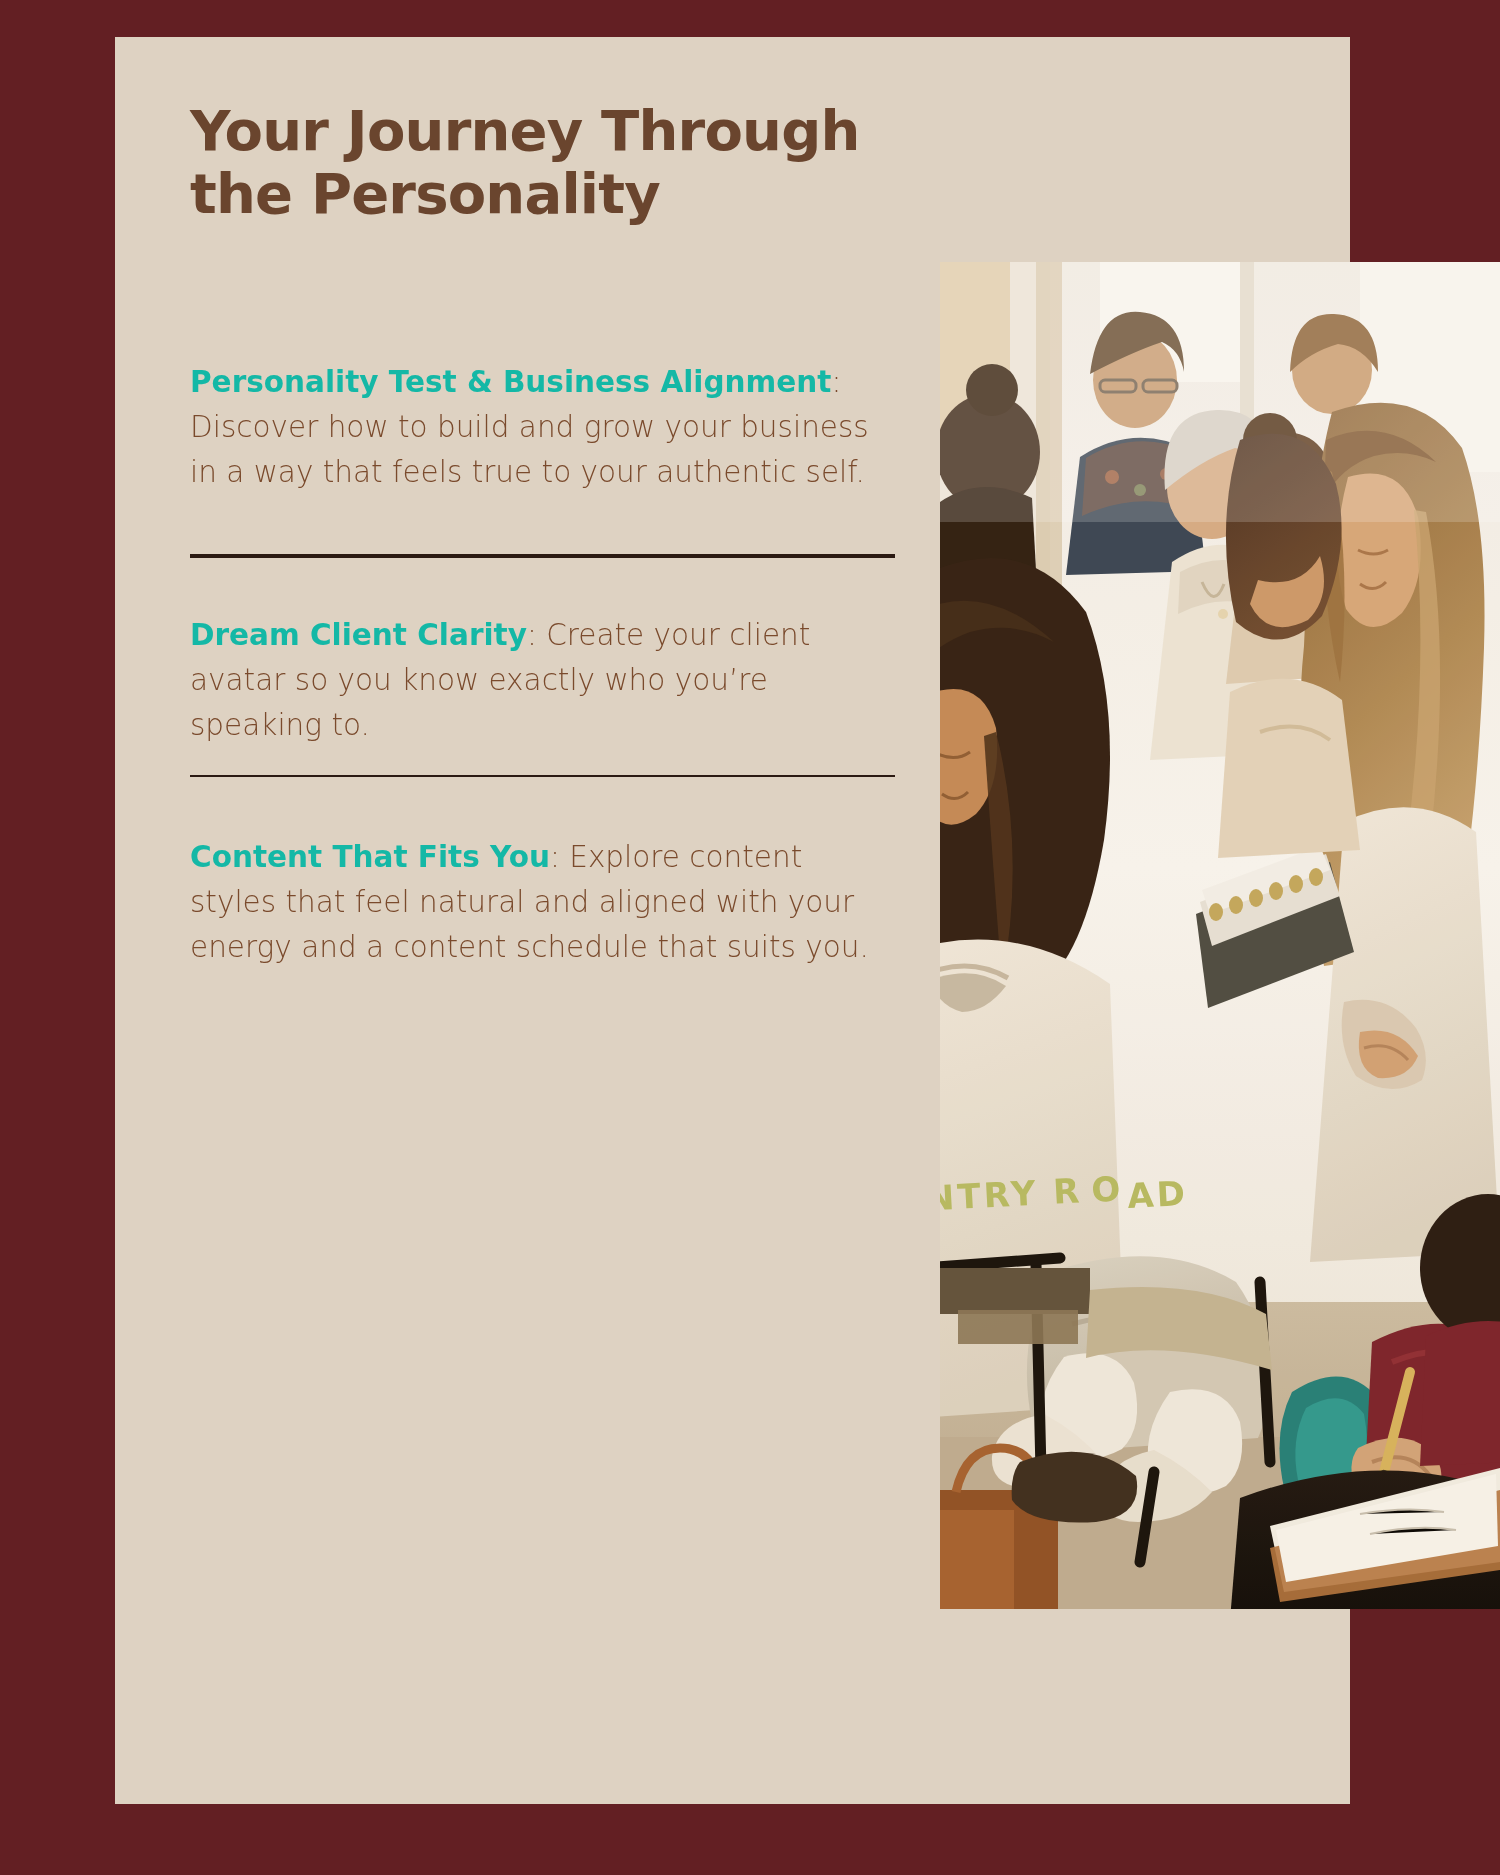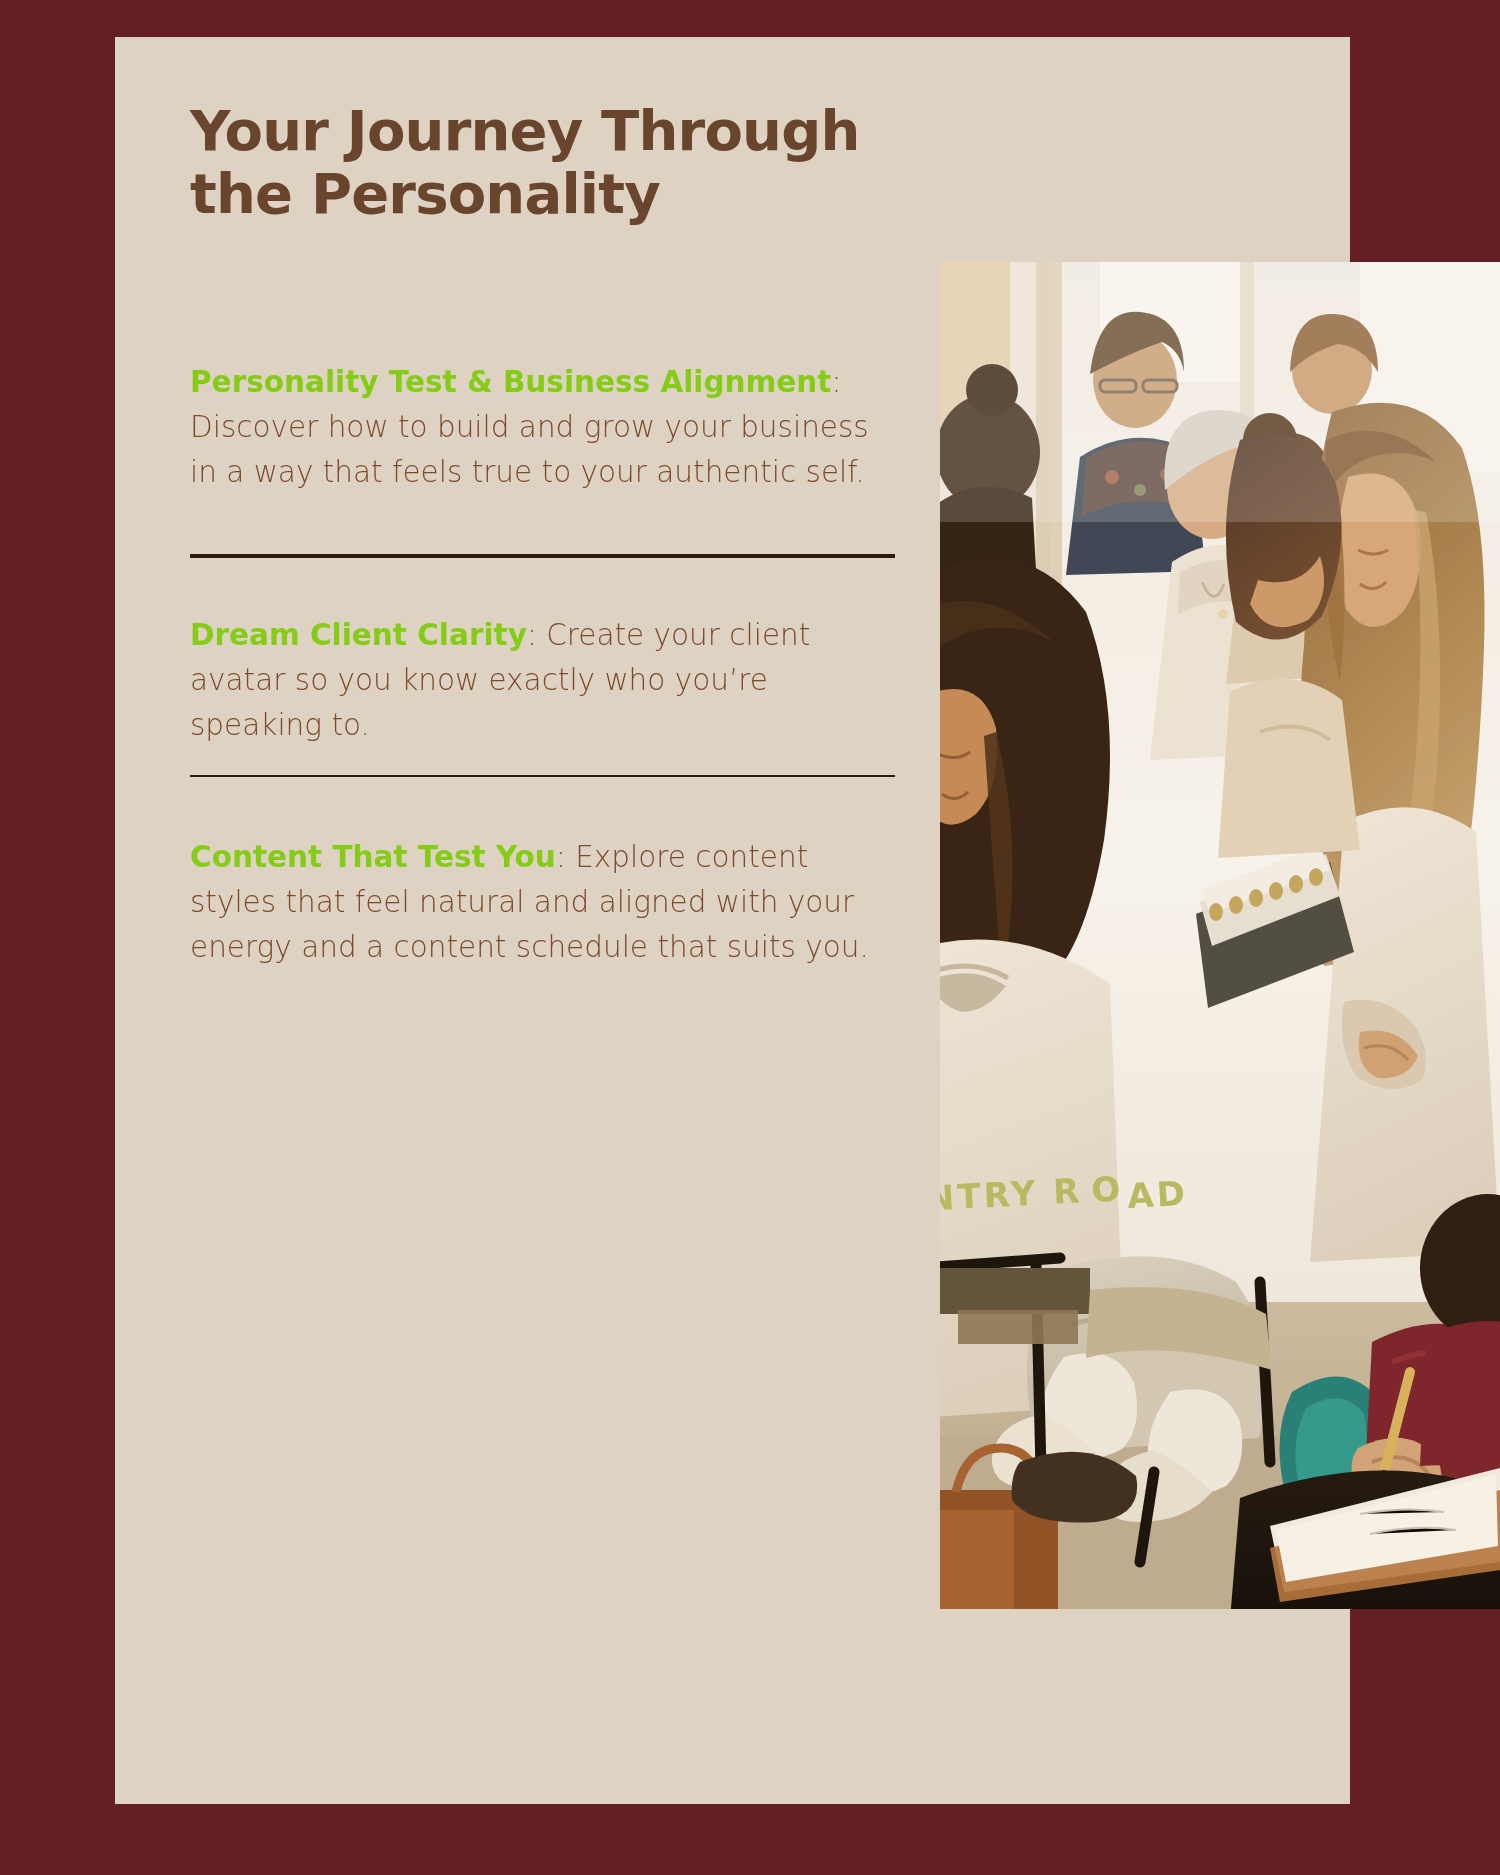--- a/index.html
+++ b/index.html
@@ -38,21 +38,21 @@
   .item { position:relative; }
   .item-text {
     font-family:"DejaVu Sans", sans-serif;
     font-size:29.5px;
     line-height:1.52;
     color:#7A4A2C;
     font-weight:300;
   }
   .item-text b {
     font-weight:700;
-    color:#84cc16;
+    color:#14b8a6;
   }
   .divider {
     height:0;
     border-top:2px solid #2B1A12;
     margin:0;
   }
 
   
   .blk1 { padding-bottom:60px; }
   .blk2 { padding-top:58px; padding-bottom:58px; }
@@ -96,21 +96,21 @@
     <div class="item blk3">
       <div class="item-text">
         <b>Dream Client Clarity</b><span>: </span><span>Create your client avatar so you know exactly who you’re speaking to.</span>
       </div>
     </div>
 
     <div class="divider"></div>
 
     <div class="item blk4">
       <div class="item-text">
-        <b>Content That Test You</b><span>: </span><span>Explore content styles that feel natural and aligned with your energy and a content schedule that suits you.</span>
+        <b>Content That Fits You</b><span>: </span><span>Explore content styles that feel natural and aligned with your energy and a content schedule that suits you.</span>
       </div>
     </div>
 
   </div>
 
   <div class="photo">
     <svg viewBox="0 0 560 1347" preserveAspectRatio="xMidYMid slice" aria-hidden="true">
       <defs>
         <linearGradient id="win" x1="0" y1="0" x2="0" y2="1">
           <stop offset="0" stop-color="#F4F1EB"></stop>

